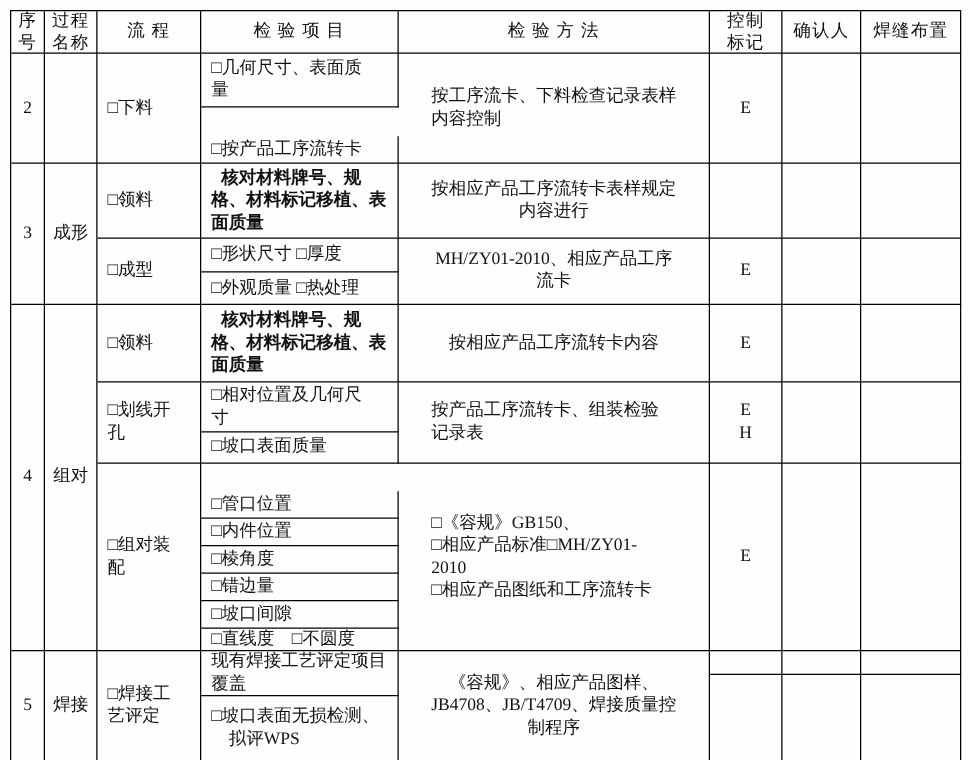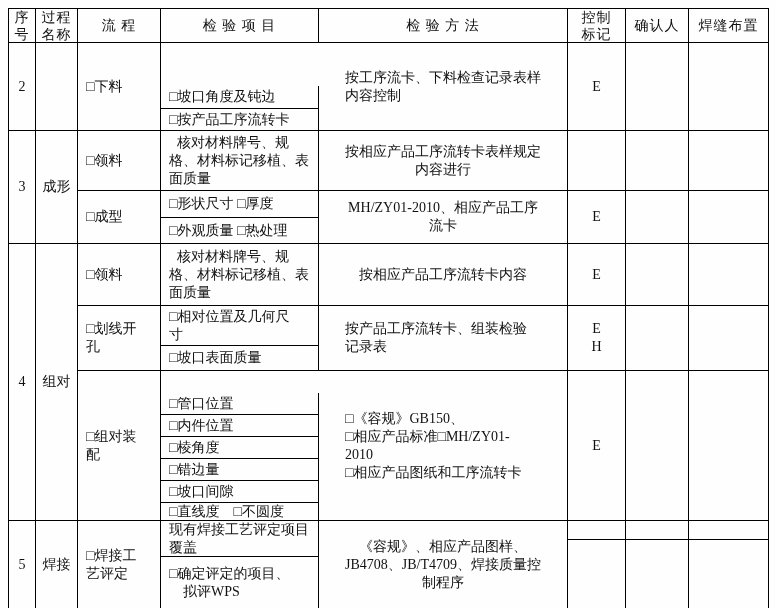--- a/index.html
+++ b/index.html
@@ -7,21 +7,21 @@
         font-family:"Liberation Serif","DejaVu Serif",serif;color:#111;}
   #tbl{position:absolute;left:8px;top:8px;display:grid;
        grid-template-columns:27px 42px 83px 158px 249px 58px 63px 80px;
        grid-template-rows:34px 43px 23px 22px 60px 27px 26px 62px 40px 25px 22px 22px 22px 22px 22px 22px 18px 19px 17px 52px;
        border-top:1px solid #000;border-left:1px solid #000;background:#fefefe;}
   .c{border-right:1px solid #000;border-bottom:1px solid #000;box-sizing:border-box;
      display:flex;align-items:center;justify-content:center;text-align:center;
      white-space:pre-line;overflow:hidden;font-size:14px;line-height:18px;padding:1px 2px;}
   .l{justify-content:flex-start;text-align:left;padding-left:8px;}
   .ml{justify-content:flex-start;text-align:left;padding-left:26px;padding-right:4px;}
-  .ind{text-indent:8px;}
+  .ind{text-indent:8px;font-weight:bold;}
   .hdr{line-height:17px;letter-spacing:1px;}
 </style>
 </head>
 <body>
 
 <div id="page">
 <div id="tbl">
 
   <div class="c hdr" style="grid-area:1/1/2/2">序
 号</div>
@@ -31,21 +31,22 @@
   <div class="c hdr" style="grid-area:1/4/2/5">检 验 项 目</div>
   <div class="c hdr" style="grid-area:1/5/2/6">检 验 方 法</div>
   <div class="c hdr" style="grid-area:1/6/2/7">控制
 标记</div>
   <div class="c hdr" style="grid-area:1/7/2/8">确认人</div>
   <div class="c hdr" style="grid-area:1/8/2/9">焊缝布置</div>
 
   <div class="c" style="grid-area:2/1/5/2">2</div>
   <div class="c" style="grid-area:2/2/5/3"></div>
   <div class="c l" style="grid-area:2/3/5/4">□下料</div>
-  <div class="c l" style="grid-area:3/4/4/5">□坡口角度及钝边</div>
+  <div class="c l" style="grid-area:2/4/3/5">□几何尺寸、表面质
+量</div>
   <div class="c l" style="grid-area:4/4/5/5">□按产品工序流转卡</div>
   <div class="c ml" style="grid-area:2/5/5/6">按工序流卡、下料检查记录表样
 内容控制</div>
   <div class="c" style="grid-area:2/6/5/7">E</div>
   <div class="c" style="grid-area:2/7/5/8"></div>
   <div class="c" style="grid-area:2/8/5/9"></div>
 
   <div class="c" style="grid-area:5/1/8/2">3</div>
   <div class="c" style="grid-area:5/2/8/3">成形</div>
   <div class="c l" style="grid-area:5/3/6/4">□领料</div>
@@ -102,21 +103,21 @@
   <div class="c" style="grid-area:8/8/9/9"></div>
   <div class="c" style="grid-area:9/8/11/9"></div>
   <div class="c" style="grid-area:11/8/18/9"></div>
 
   <div class="c" style="grid-area:18/1/21/2">5</div>
   <div class="c" style="grid-area:18/2/21/3">焊接</div>
   <div class="c l" style="grid-area:18/3/21/4">□焊接工
 艺评定</div>
   <div class="c l" style="grid-area:18/4/20/5">现有焊接工艺评定项目
 覆盖</div>
-  <div class="c l" style="grid-area:20/4/21/5">□确定评定的项目、
+  <div class="c l" style="grid-area:20/4/21/5">□坡口表面无损检测、
 　拟评WPS</div>
   <div class="c" style="grid-area:18/5/21/6">《容规》、相应产品图样、
 JB4708、JB/T4709、焊接质量控
 制程序</div>
   <div class="c" style="grid-area:18/6/19/7"></div>
   <div class="c" style="grid-area:19/6/21/7"></div>
   <div class="c" style="grid-area:18/7/19/8"></div>
   <div class="c" style="grid-area:19/7/21/8"></div>
   <div class="c" style="grid-area:18/8/19/9"></div>
   <div class="c" style="grid-area:19/8/21/9"></div>

